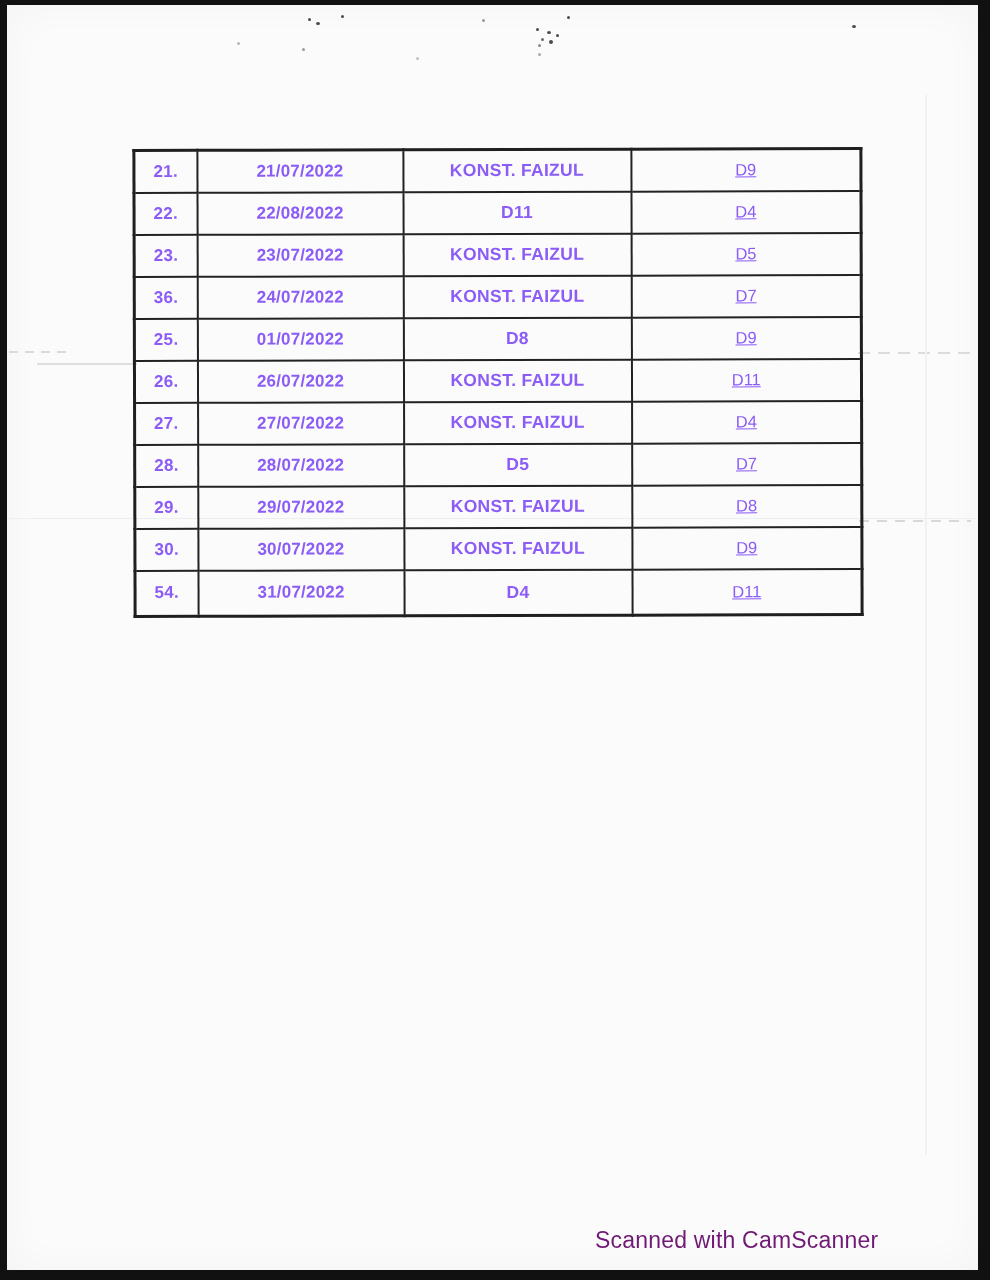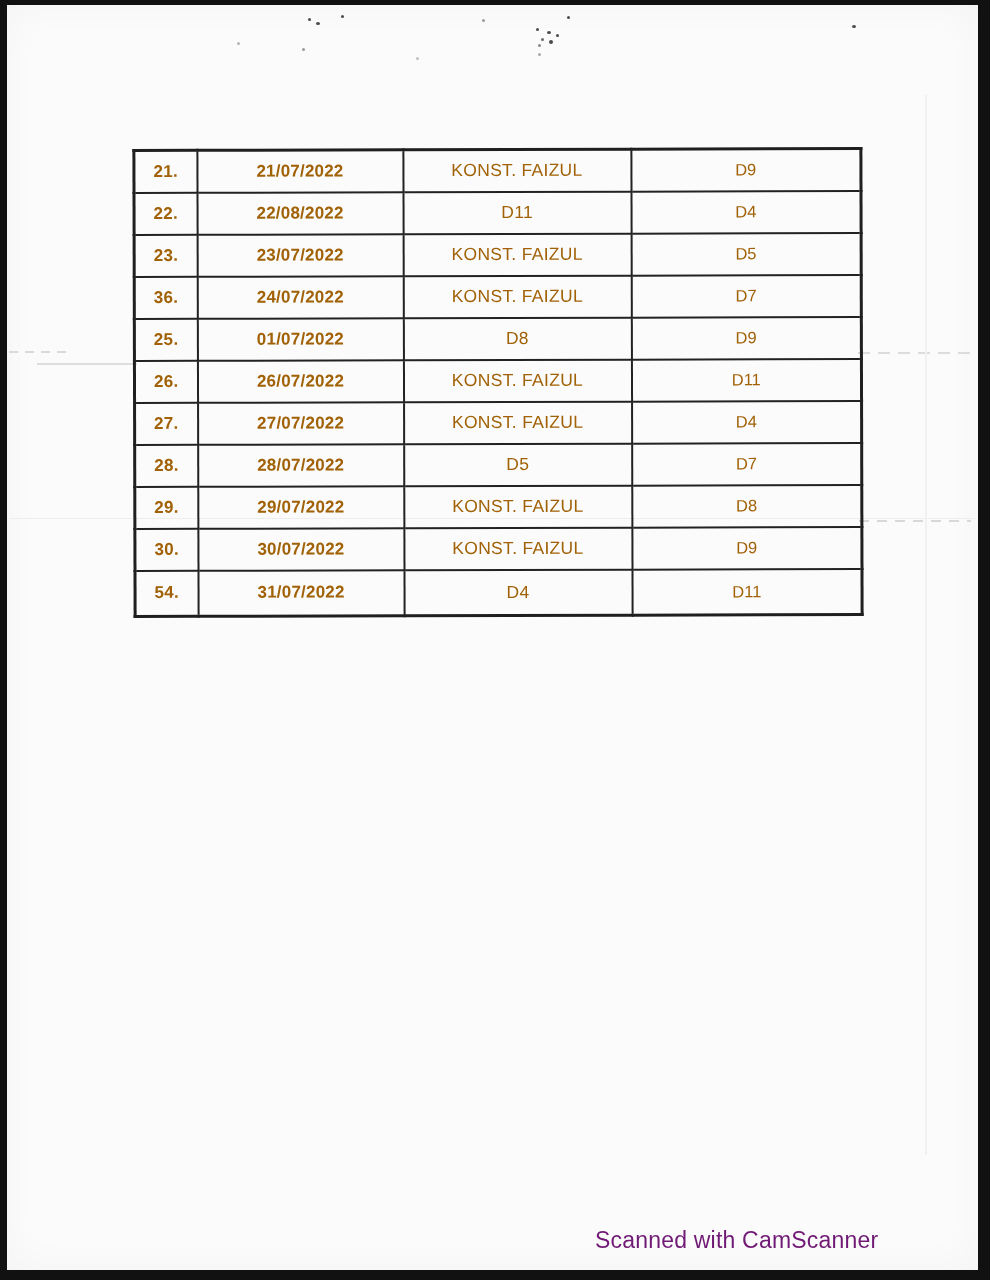--- a/index.html
+++ b/index.html
@@ -35,49 +35,50 @@
     border: 3px solid #1f1f1f;
   }
   col.c1 { width: 63px; }
   col.c2 { width: 206px; }
   col.c3 { width: 228px; }
   col.c4 { width: 230px; }
   table.roster td {
     border: 2px solid #222222;
     text-align: center;
     vertical-align: middle;
-    color: #a16207;
+    color: #8b5cf6;
     padding: 0;
     overflow: hidden;
     white-space: nowrap;
   }
   table.roster tr { height: 42px; }
   table.roster tr:last-child { height: 46px; }
   td.num {
     font-weight: 700;
     font-size: 17px;
     letter-spacing: 0.3px;
   }
   td.date {
     font-weight: 700;
     font-size: 17px;
     letter-spacing: 0.2px;
   }
   td.officer {
-    font-weight: 400;
+    font-weight: 700;
     font-size: 17.5px;
     letter-spacing: 0.3px;
     color: #1b1b1b;
     border-radius: 16px;
   }
   td.duty {
     font-weight: 400;
     font-size: 16.5px;
     color: #1b1b1b;
     padding-top: 9px;
+    text-decoration: underline;
   }
   
   .watermark {
     position: absolute;
     left: 588px; top: 1222px;
     width: 300px;
     font-size: 23px;
     font-weight: 400;
     color: #701a75;
     letter-spacing: 0.2px;

